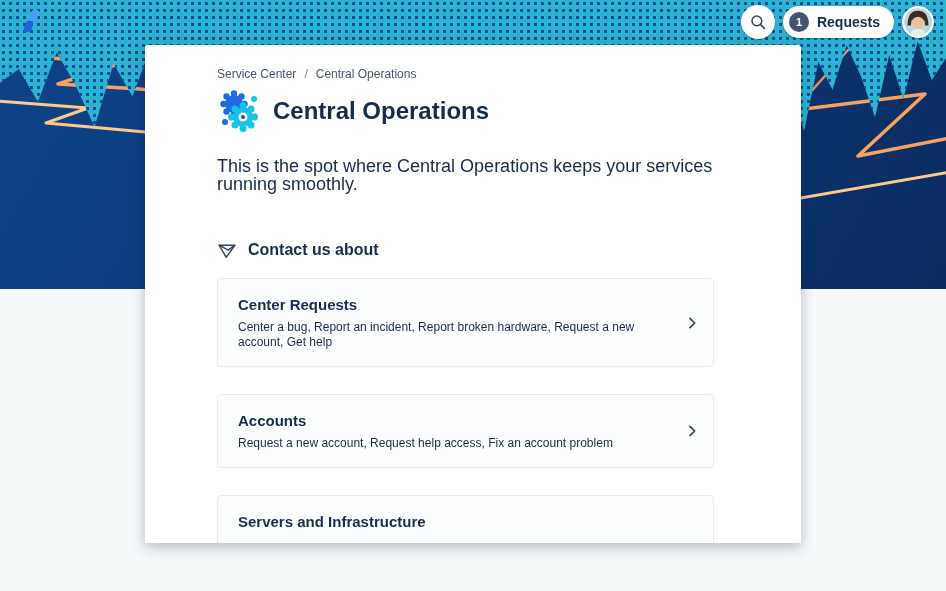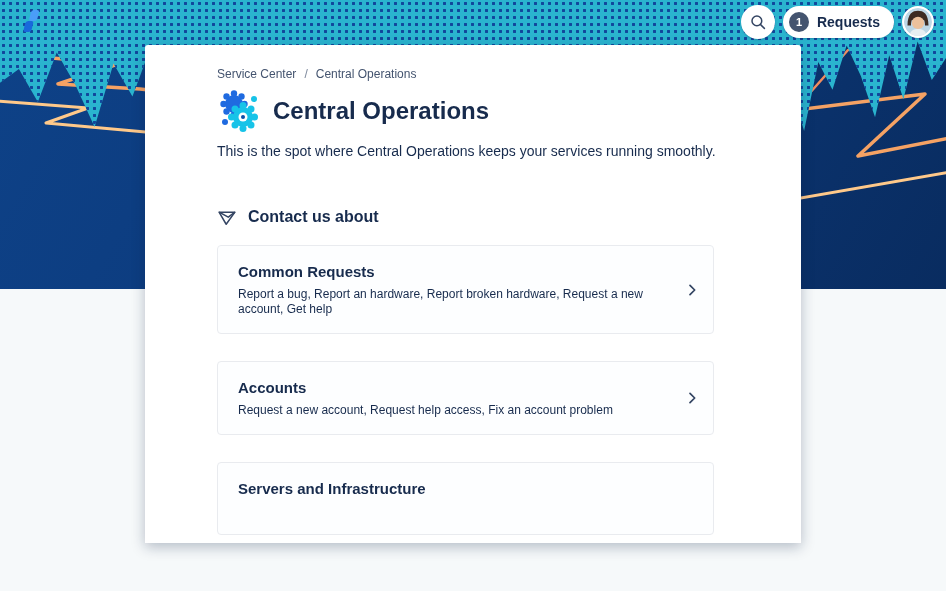--- a/index.html
+++ b/index.html
@@ -54,21 +54,21 @@
     position:absolute;left:145px;top:45px;width:656px;height:498px;z-index:3;
     background:#fff;border-radius:3px 3px 0 0;
     box-shadow:0 4px 14px rgba(9,30,66,.28);
     padding:22px 71px 0 72px;box-sizing:border-box;overflow:hidden;
   }
   .breadcrumb{display:flex;gap:8px;font-size:12px;color:var(--text-secondary,#44546f);}
   .breadcrumb a{color:var(--text-secondary,#44546f);text-decoration:none;cursor:pointer;}
   .breadcrumb .sep{color:#7a869a;}
   .header-row{margin-top:8px;display:flex;align-items:center;gap:12px;}
   .page-title{font-size:24px;font-weight:600;color:var(--text-primary,#172b4d);margin:0;}
-  .subtitle{margin-top:9px;font-size:14px;color:var(--text-primary,#172b4d);line-height:18px;}
+  .subtitle{margin-top:24px;font-size:18px;color:var(--text-primary,#172b4d);line-height:18px;}
   .section-head{margin-top:48px;display:flex;align-items:flex-start;gap:11px;}
   .section-title{font-size:16px;font-weight:700;color:var(--text-primary,#172b4d);}
   .cards{margin-top:17px;display:flex;flex-direction:column;gap:27px;width:497px;}
   .card{
     position:relative;display:block;background:#fdfeff;text-decoration:none;
     border:1px solid var(--card-border,#e9ebef);border-radius:4px;
     padding:16px 44px 16px 20px;box-sizing:border-box;min-height:73px;cursor:pointer;
   }
   .card-title{font-size:15px;font-weight:600;color:var(--text-primary,#172b4d);line-height:19px;}
   .card-desc{margin-top:6px;font-size:12px;color:var(--text-primary,#172b4d);line-height:15px;}
@@ -164,22 +164,22 @@
   <div class="section-head">
     <svg width="20" height="20" viewBox="0 0 24 24">
       <polygon points="2.5,5 21.5,5 11,19.5" fill="none" stroke="#344563" stroke-width="1.8" stroke-linejoin="round"></polygon>
       <polyline points="2.5,5 13.5,11 21.5,5" fill="none" stroke="#344563" stroke-width="1.8" stroke-linejoin="round"></polyline>
     </svg>
     <span class="section-title">Contact us about</span>
   </div>
 
   <div class="cards" id="category-list">
   <a class="card">
-    <div class="card-title">Common Requests</div>
-    <div class="card-desc">Report a bug, Report an hardware, Report broken hardware, Request a new account, Get help</div>
+    <div class="card-title">Center Requests</div>
+    <div class="card-desc">Center a bug, Report an incident, Report broken hardware, Request a new account, Get help</div>
     <svg class="chevron" width="16" height="16" viewBox="0 0 24 24">
       <polyline points="9 5 16 12 9 19" fill="none" stroke="#344563" stroke-width="2.6" stroke-linecap="round" stroke-linejoin="round"></polyline>
     </svg>
   </a>
 
   <a class="card">
     <div class="card-title">Accounts</div>
     <div class="card-desc">Request a new account, Request help access, Fix an account problem</div>
     <svg class="chevron" width="16" height="16" viewBox="0 0 24 24">
       <polyline points="9 5 16 12 9 19" fill="none" stroke="#344563" stroke-width="2.6" stroke-linecap="round" stroke-linejoin="round"></polyline>

